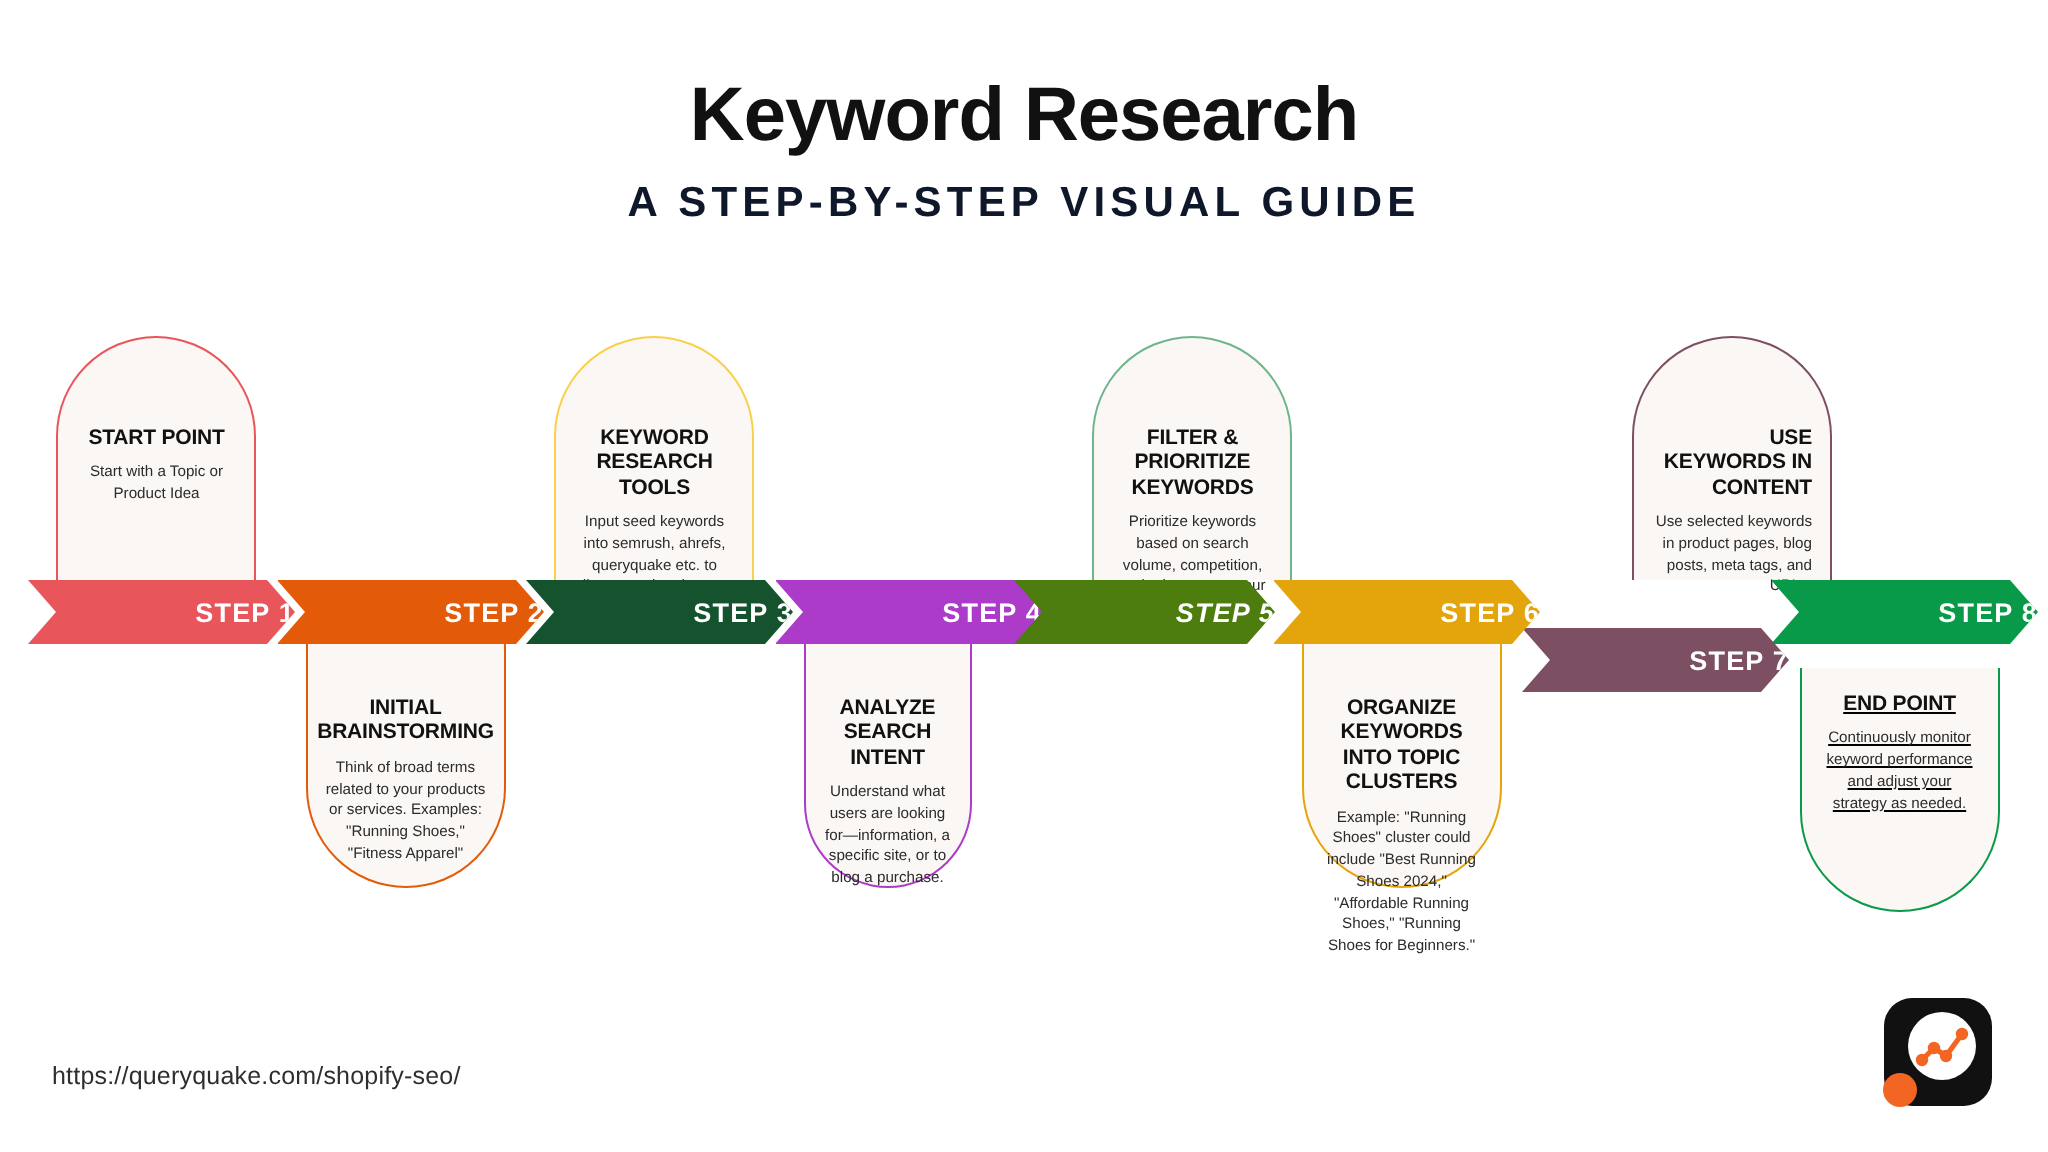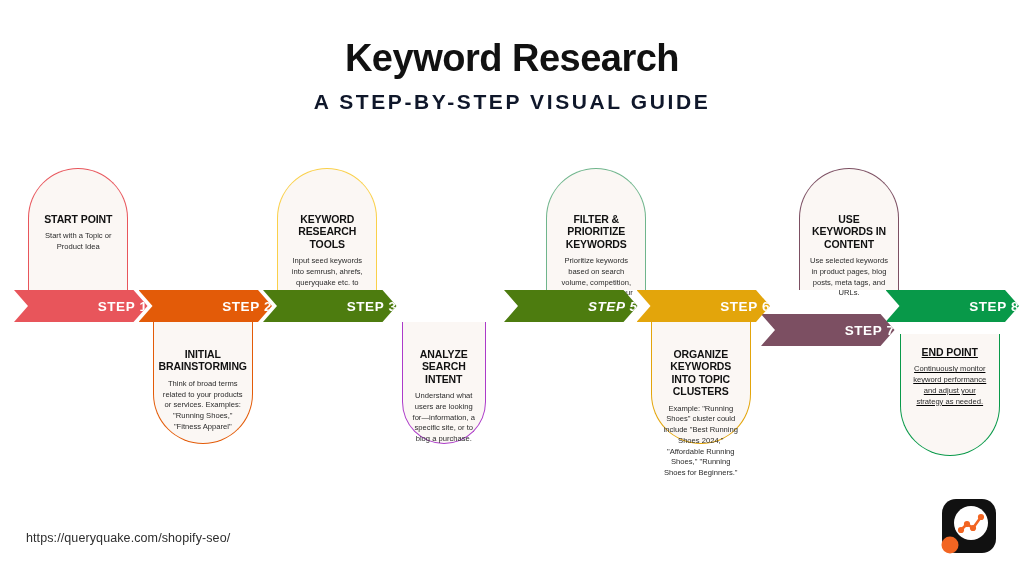--- a/index.html
+++ b/index.html
@@ -79,22 +79,25 @@
   <div class="subtitle">A STEP-BY-STEP VISUAL GUIDE</div>
 </div>
 
 <div class="timeline" id="timeline">
     <div class="band first" style="left: 14px; width: 133.5px; background: rgb(232, 85, 91); z-index: 20;">
       <span>STEP 1</span>
     </div>
     <div class="band" style="left: 138.5px; width: 133.5px; background: rgb(227, 91, 8); z-index: 19;">
       <span>STEP 2</span>
     </div>
-    <div class="band" style="left: 263px; width: 133.5px; background: #4d7c0f; z-index: 18;">
+    <div class="band" style="left: 263px; width: 133.5px; background: #14532d; z-index: 18;">
       <span>STEP 3</span>
+    </div>
+    <div class="band" style="left: 387.5px; width: 133.5px; background: rgb(172, 59, 201); z-index: 17;">
+      <span>STEP 4</span>
     </div>
     <div class="band" style="left: 504px; width: 133.5px; background: #4d7c0f; z-index: 16; font-style: italic;">
       <span>STEP 5</span>
     </div>
     <div class="band" style="left: 636.5px; width: 133.5px; background: rgb(227, 165, 11); z-index: 15;">
       <span>STEP 6</span>
     </div>
     <div class="band" style="left: 761px; width: 133.5px; background: rgb(124, 79, 98); z-index: 14; margin-top: 24px;">
       <span>STEP 7</span>
     </div>
@@ -135,20 +138,20 @@
     <div class="card-body">Understand what users are looking for—information, a specific site, or to blog a purchase.</div>
   </div>
 <div class="card up" style="left: 526.25px; width: 100px; height: 122px; border-color: rgb(111, 181, 140); top: 168px; padding-top: 44px; margin-left: 20px;">
     <div class="card-title">FILTER &amp; PRIORITIZE KEYWORDS</div>
     <div class="card-body">Prioritize keywords based on search volume, competition, and relevance to your products.</div>
   </div>
 <div class="card down" style="left: 650.75px; width: 100px; height: 122px; border-color: rgb(227, 165, 11); top: 322px; padding-top: 26px;">
     <div class="card-title">ORGANIZE KEYWORDS INTO TOPIC CLUSTERS</div>
     <div class="card-body">Example: "Running Shoes" cluster could include "Best Running Shoes 2024," "Affordable Running Shoes," "Running Shoes for Beginners."</div>
   </div>
-<div class="card up" style="left: 799px; width: 100px; height: 122px; border-color: rgb(124, 79, 98); top: 168px; padding-top: 44px;">
+<div class="card up" style="left: 816px; width: 100px; height: 122px; border-color: rgb(124, 79, 98); top: 168px; padding-top: 44px; text-align: right;">
     <div class="card-title">USE KEYWORDS IN CONTENT</div>
     <div class="card-body">Use selected keywords in product pages, blog posts, meta tags, and URLs.</div>
   </div>
 <div class="card down" style="left: 899.75px; width: 100px; height: 122px; border-color: rgb(8, 153, 73); top: 334px; padding-top: 12px; text-decoration: underline;">
     <div class="card-title">END POINT</div>
     <div class="card-body">Continuously monitor keyword performance and adjust your strategy as needed.</div>
   </div>
 
 </body></html>

